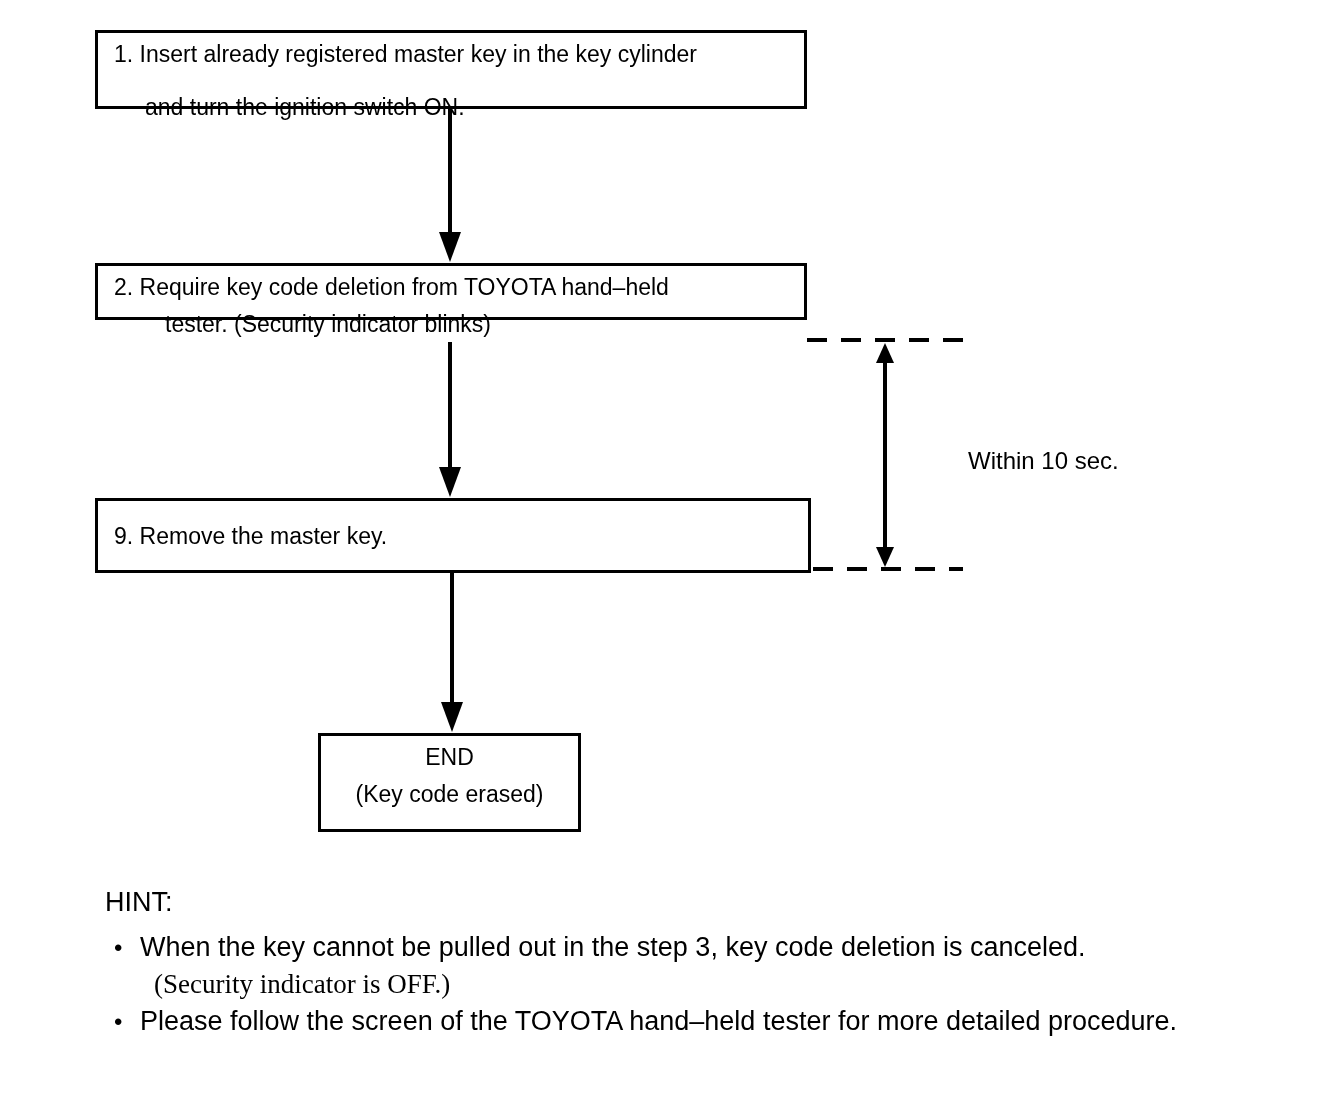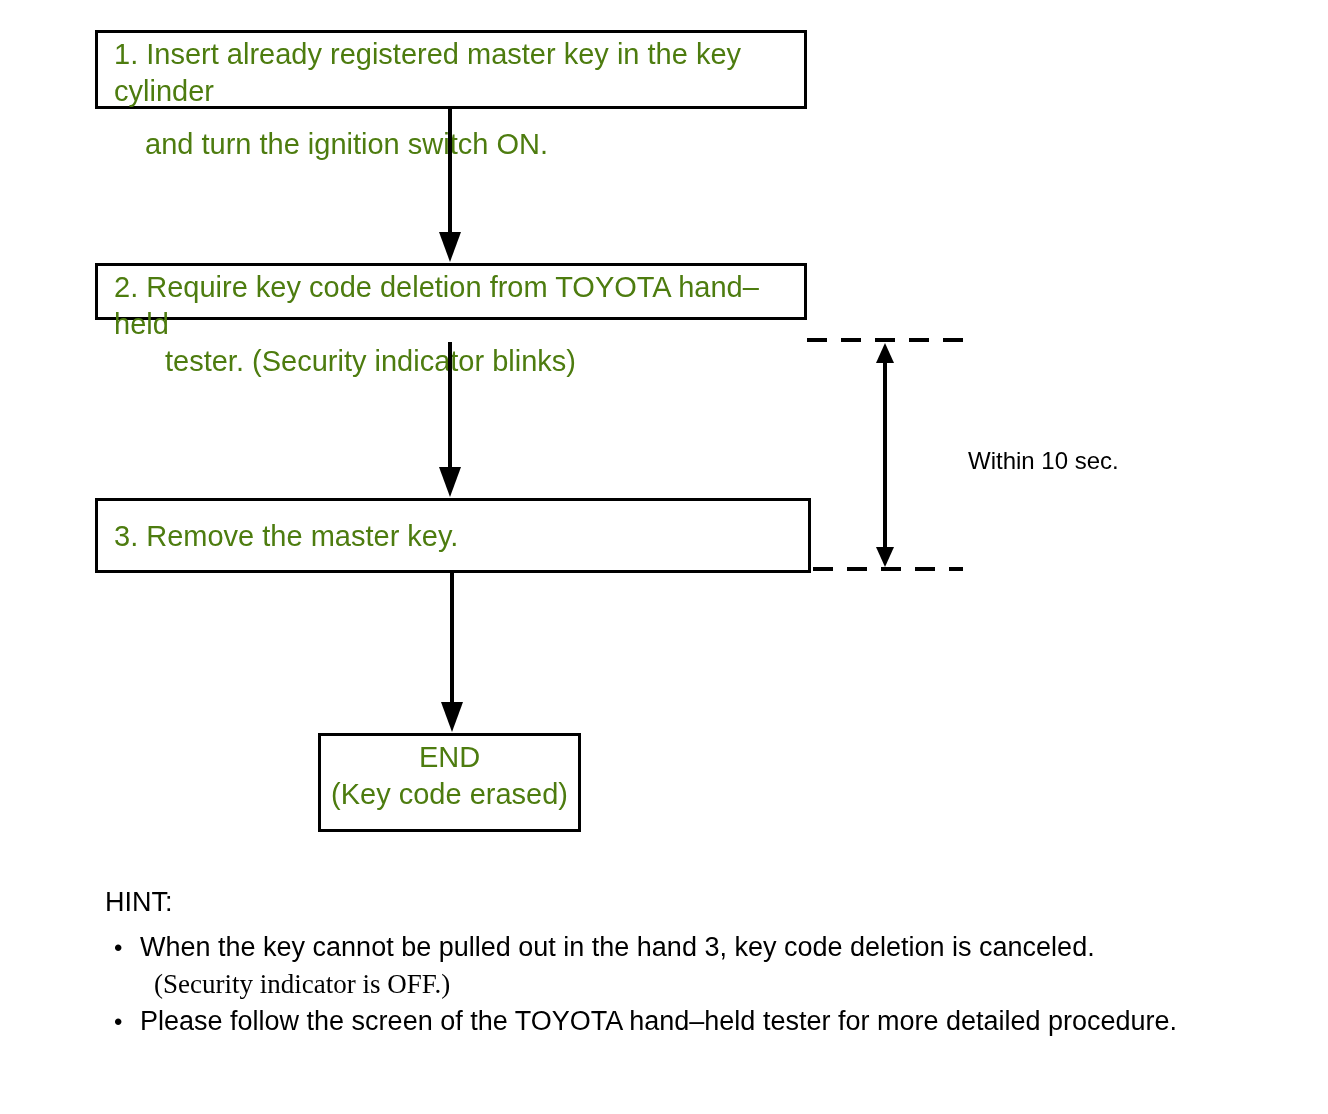--- a/index.html
+++ b/index.html
@@ -10,21 +10,21 @@
     color:#000;
   }
   .page {
     position:relative; width:1328px; height:1114px;
     background:#ffffff; overflow:hidden;
   }
 
   
   .node {
     position:absolute; background:#fff; border:3px solid #000;
-    font-size:29px; line-height:37px; color:#4d7c0f;
+    font-size:23px; line-height:37px; color:#000000;
   }
   .box1 { left:95px;  top:30px;  width:712px; height:79px;  padding:3px 8px 0 16px; }
   .box2 { left:95px;  top:263px; width:712px; height:57px;  padding:3px 8px 0 16px; }
   .box3 { left:95px;  top:498px; width:716px; height:75px;  padding:17px 8px 0 16px; }
   .endbox { left:318px; top:733px; width:263px; height:99px; padding-top:3px; text-align:center; }
   .indent-a { padding-left:31px;margin-top:16px; }
   .indent-b { padding-left:51px; }
 
   
   .vline { position:absolute; width:4px; background:#000; }
@@ -76,21 +76,21 @@
 
   <div class="node box2">
     <div>2. Require key code deletion from TOYOTA hand–held</div>
     <div class="indent-b">tester. (Security indicator blinks)</div>
   </div>
 
   <div class="vline" style="left:448px; top:342px; height:128px;"></div>
   <div class="head-down" style="left:439px; top:467px;"></div>
 
   <div class="node box3">
-    <div>3. Remove the master key.</div>
+    <div>9. Remove the master key.</div>
   </div>
 
   <div class="vline" style="left:450px; top:573px; height:132px;"></div>
   <div class="head-down" style="left:441px; top:702px;"></div>
 
   <div class="node endbox">
     <div>END</div>
     <div>(Key code erased)</div>
   </div>
 
@@ -102,21 +102,21 @@
   <div class="dbl-head-down" style="left:876px; top:547px;"></div>
 
   <div class="timing-label">Within 10 sec.</div>
 
   <div class="hint">
     <div class="hint-title">HINT:</div>
 
     <div class="hint-item">
       <div class="bullet">•</div>
       <div class="hint-text">
-        <div>When the key cannot be pulled out in the hand 3, key code deletion is canceled.</div>
+        <div>When the key cannot be pulled out in the step 3, key code deletion is canceled.</div>
         <div class="hint-cont">(Security indicator is OFF.)</div>
       </div>
     </div>
 
     <div class="hint-item">
       <div class="bullet">•</div>
       <div class="hint-text">
         <div>Please follow the screen of the TOYOTA hand–held tester for more detailed procedure.</div>
       </div>
     </div>

